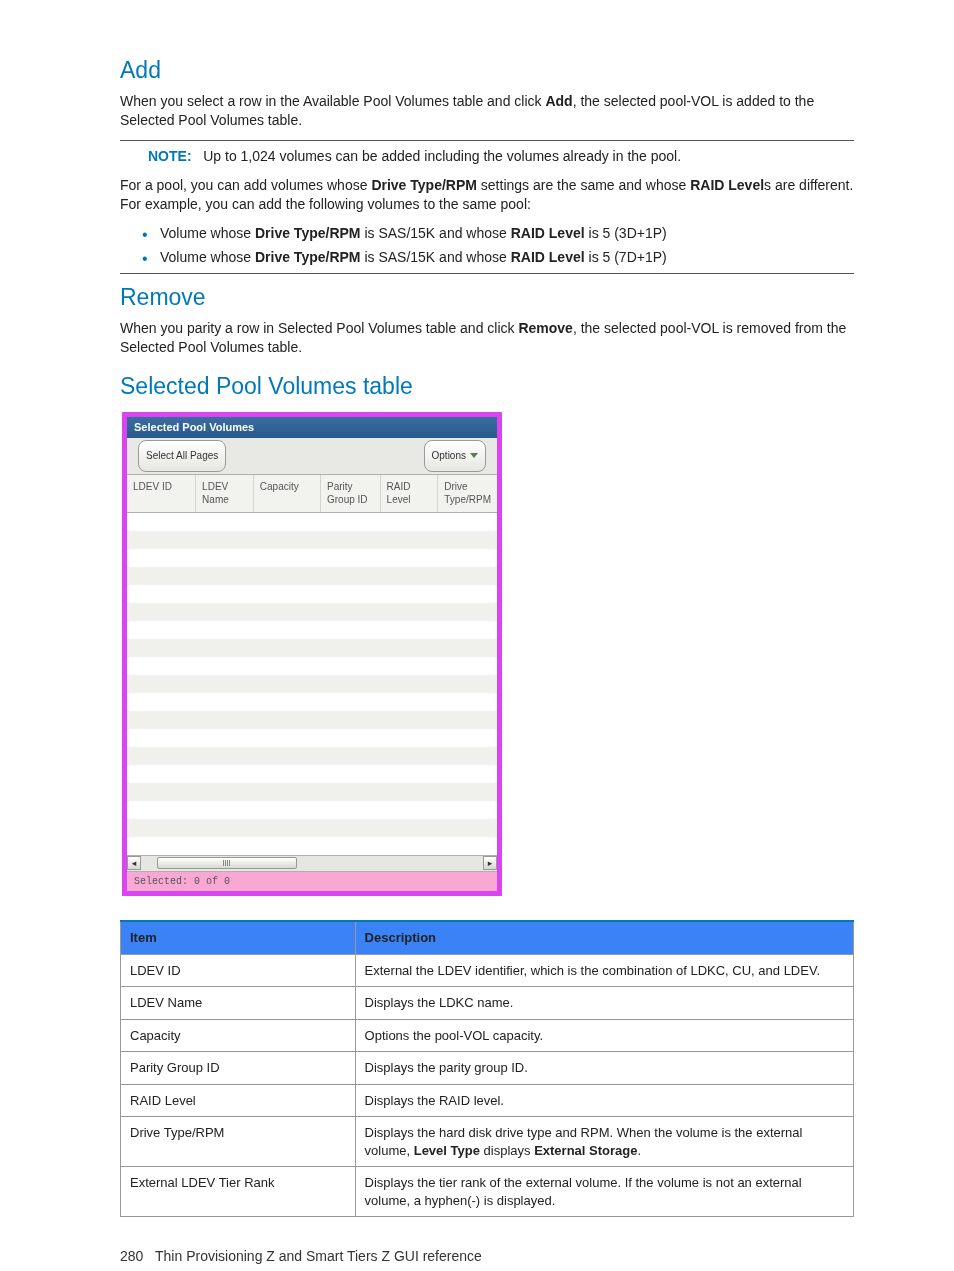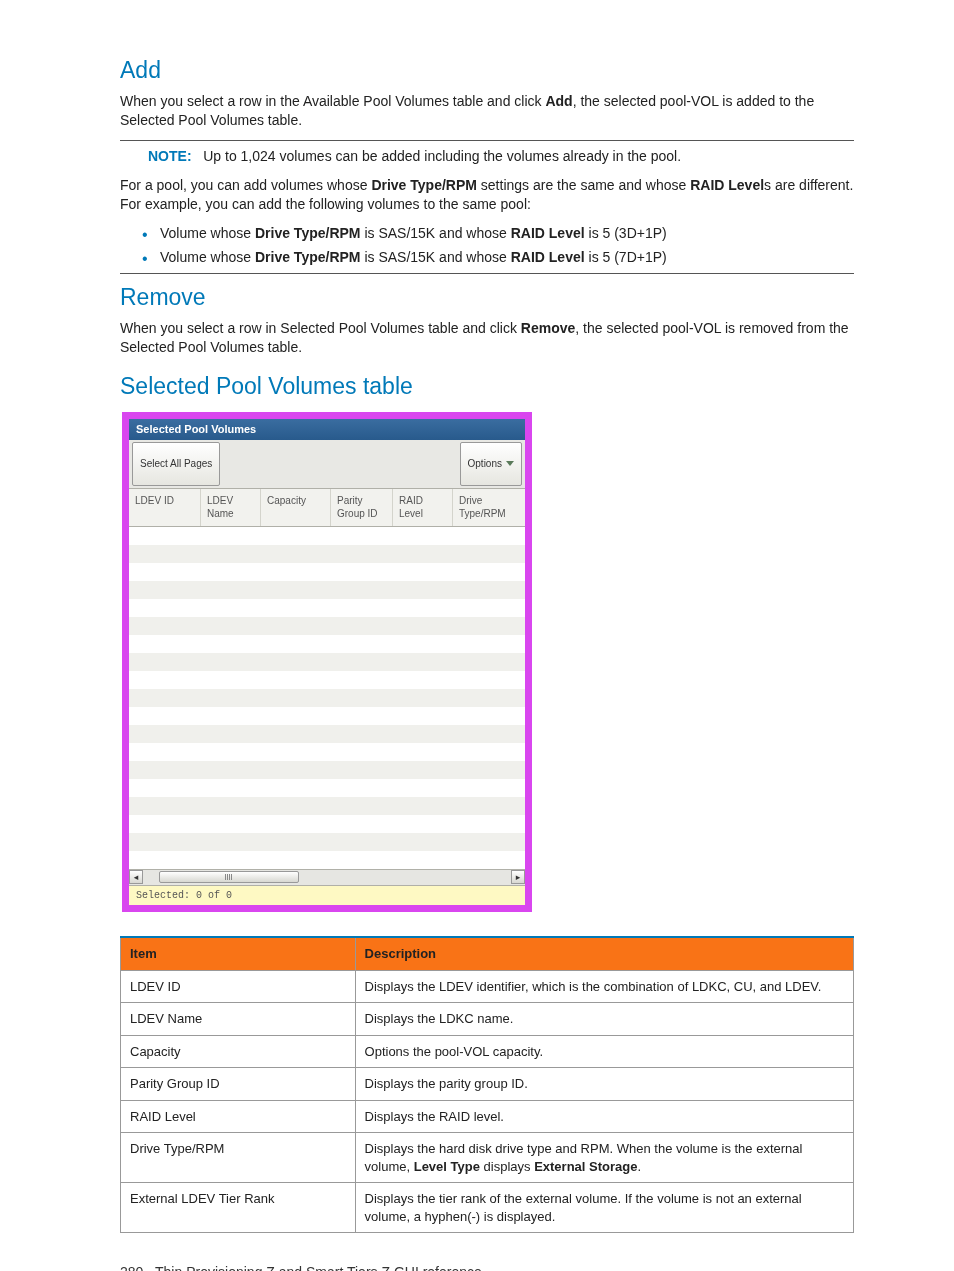--- a/index.html
+++ b/index.html
@@ -28,22 +28,22 @@
     content: "•";
     color: #0079b8;
     position: absolute;
     left: -18px;
     top: 0;
     font-size: 16px;
   }
   .bold { font-weight: bold; }
   
   .widget {
-    width: 410px;
-    border: 7px solid #d946ef;
+    width: 380px;
+    border: 5px solid #d946ef;
     margin: 10px 2px 24px 2px;
     font-family: Verdana, Geneva, sans-serif;
   }
   .widget-title {
     background: linear-gradient(#3a6da0,#285a8c);
     color: #fff;
     font-weight: bold;
     font-size: 11px;
     padding: 3px 7px;
   }
@@ -51,23 +51,23 @@
     background: #e8e8e4;
     display: flex;
     justify-content: space-between;
     padding: 0;
     font-size: 10px;
     border-bottom: 1px solid #b0b0a8;
   }
   .toolbar-btn {
     border: 1px solid #999;
     background: linear-gradient(#fff,#e6e6e0);
-    border-radius: 2px;
-    padding: 14px 7px;
-    margin: 2px 3px;
+    border-radius: 8px;
+    padding: 8px 7px;
+    margin: 2px 11px;
     display: inline-flex;
     align-items: center;
     cursor: pointer;
     color: #333;
   }
   .toolbar-btn .chev {
     margin-left: 4px;
     width: 0; height: 0;
     border-left: 4px solid transparent;
     border-right: 4px solid transparent;
@@ -116,42 +116,42 @@
     border: 1px solid #999;
     border-radius: 2px;
     margin-left: 16px;
     display:flex; align-items:center; justify-content:center;
   }
   .scroll-thumb::after{
     content:""; width:8px; height:6px;
     background: repeating-linear-gradient(90deg,#888 0 1px,transparent 1px 2px);
   }
   .widget-footer {
-    background: #fef9c3;
+    background: #f9a8d4;
     font-size: 10px;
     color: #555;
     padding: 3px 7px;
     font-family: "Courier New", monospace;
     border-top: 1px solid #b0b0a8;
   }
   
   table.desc {
     width: 100%;
     border-collapse: collapse;
     font-size: 13px;
   }
   table.desc th, table.desc td {
     border: 1px solid #999;
     padding: 7px 9px;
     text-align: left;
     vertical-align: top;
   }
   table.desc th {
     font-weight: bold;
-    background: #f97316;
+    background: #3b82f6;
   }
   table.desc thead tr { border-top: 2px solid #0079b8; }
   table.desc thead th { border-top: 2px solid #0079b8; }
   .page-footer {
     margin-top: 30px;
     font-size: 14px;
     color: #333;
   }
 </style>
 </head>
@@ -173,21 +173,21 @@
     <span>Volume whose </span><span class="bold">Drive Type/RPM</span><span> is SAS/15K and whose </span><span class="bold">RAID Level</span><span> is 5 (3D+1P)</span>
   </li>
   <li>
     <span>Volume whose </span><span class="bold">Drive Type/RPM</span><span> is SAS/15K and whose </span><span class="bold">RAID Level</span><span> is 5 (7D+1P)</span>
   </li>
 </ul>
 <hr class="rule">
 
 <h2 class="section" style="margin-top:8px">Remove</h2>
 <p class="para">
-  <span>When you select a row in Selected Pool Volumes table and click </span><span class="bold">Remove</span><span>, the selected pool-VOL is removed from the Selected Pool Volumes table.</span>
+  <span>When you parity a row in Selected Pool Volumes table and click </span><span class="bold">Remove</span><span>, the selected pool-VOL is removed from the Selected Pool Volumes table.</span>
 </p>
 
 <h2 class="section" style="margin-top:14px">Selected Pool Volumes table</h2>
 
 <div class="widget">
   <div class="widget-title">Selected Pool Volumes</div>
   <div class="widget-toolbar">
     <div class="toolbar-btn">
       <span>Select All Pages</span>
     </div>
@@ -236,21 +236,21 @@
 <table class="desc">
   <thead>
     <tr>
       <th style="width:32%">Item</th>
       <th>Description</th>
     </tr>
   </thead>
   <tbody>
     <tr>
       <td>LDEV ID</td>
-      <td>Displays the LDEV identifier, which is the combination of LDKC, CU, and LDEV.</td>
+      <td>External the LDEV identifier, which is the combination of LDKC, CU, and LDEV.</td>
     </tr>
     <tr>
       <td>LDEV Name</td>
       <td>Displays the LDKC name.</td>
     </tr>
     <tr>
       <td>Capacity</td>
       <td>Options the pool-VOL capacity.</td>
     </tr>
     <tr>

